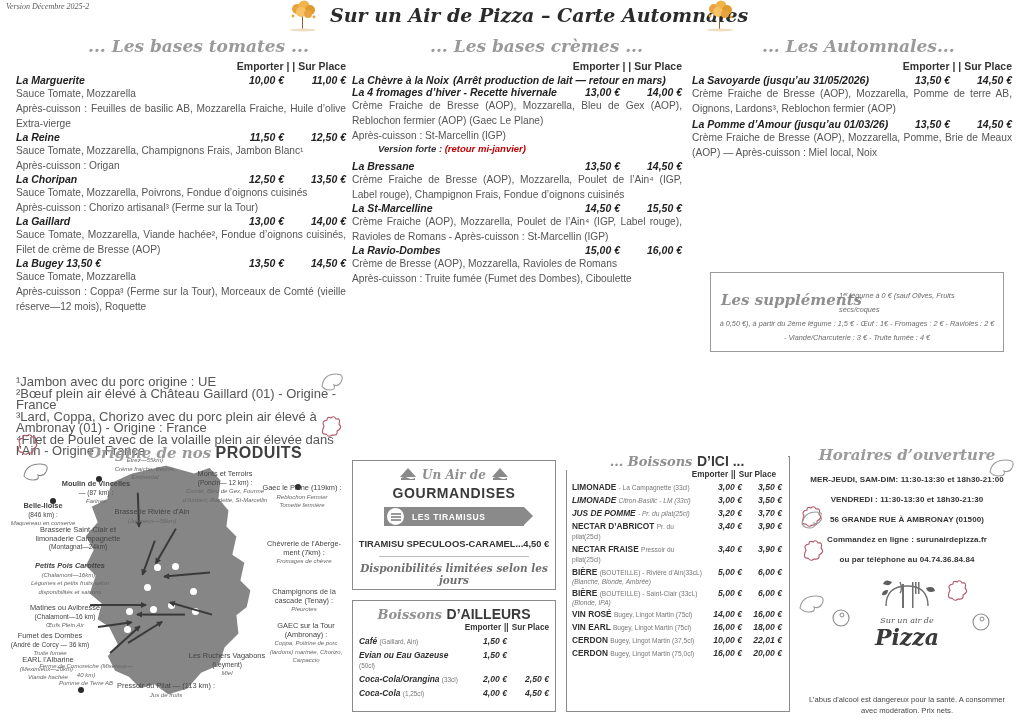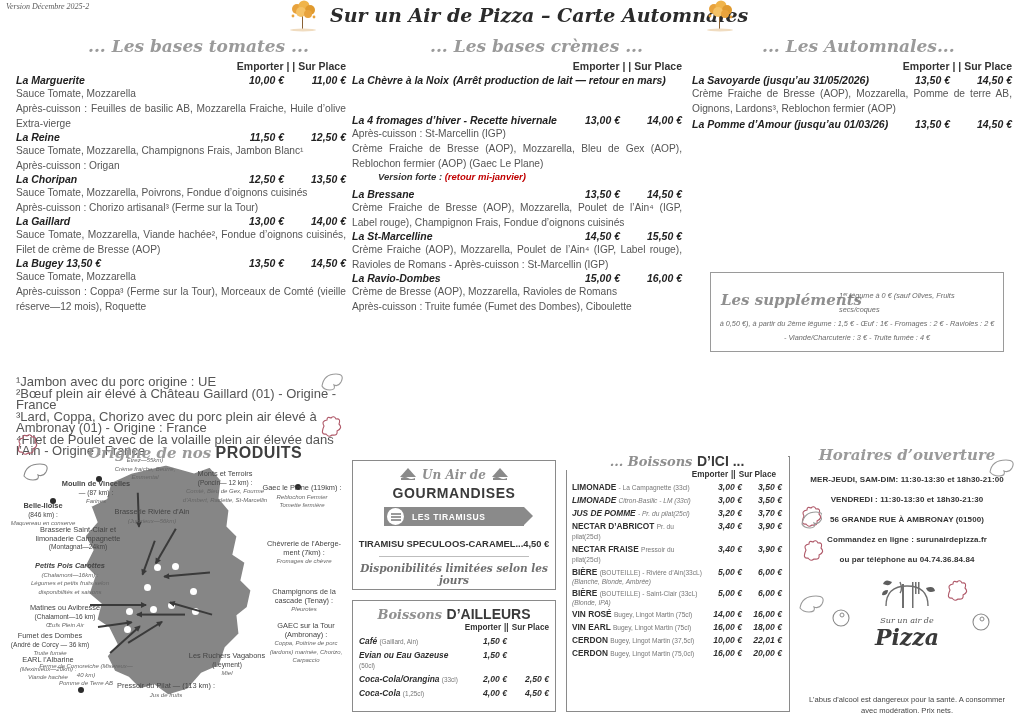--- a/index.html
+++ b/index.html
@@ -235,26 +235,26 @@
     <div class="pizza">
       <div class="pz-row">
           <span class="nm" style="flex:none;">La Chèvre à la Noix</span>
         <span class="nm red" style="flex:1;padding-left:4px;">(Arrêt production de lait — retour en mars)</span>
         </div>
     </div>
 
     <div class="pizza">
       <div class="pz-row">
         <span class="nm" style="flex:none;">La 4 fromages d’hiver</span>
-        <span class="nm blue" style="flex:1;padding-left:3px;margin-top:28px;">- Recette hivernale</span>
+        <span class="nm blue" style="flex:1;padding-left:3px;">- Recette hivernale</span>
         <span class="p1">13,00 €</span>
         <span class="p2">14,00 €</span>
         </div>
+      <div class="pz-desc">Crème Fraiche de Bresse (AOP), Mozzarella, Bleu de Gex (AOP), Reblochon fermier (AOP) (Gaec Le Plane)</div>
       <div class="pz-desc">Après-cuisson :  St-Marcellin (IGP)</div>
-      <div class="pz-desc">Crème Fraiche de Bresse (AOP), Mozzarella, Bleu de Gex (AOP), Reblochon fermier (AOP) (Gaec Le Plane)</div>
       <div class="pz-sub">
         <span class="lbl">Version forte :</span>
         <span>(retour mi-janvier)</span>
       </div>
     </div>
 
     <div class="pizza" style="margin-top:6px;">
       <div class="pz-row">
           <span class="nm">La Bressane</span>
         <span class="p1">13,50 €</span>
@@ -301,20 +301,21 @@
     </div>
 
 
     <div class="pizza" style="margin-top:2px;">
       <div class="pz-row">
         <span class="nm" style="flex:none;">La Pomme d’Amour</span>
         <span class="nm red" style="flex:1;padding-left:3px;">(jusqu’au 01/03/26)</span>
         <span class="p1">13,50 €</span>
         <span class="p2">14,50 €</span>
         </div>
+      <div class="pz-desc">Crème Fraiche de Bresse (AOP),  Mozzarella, Pomme, Brie de Meaux (AOP) — Après-cuisson :  Miel local, Noix</div>
     </div>
   </div>
 
   <div class="supp-box">
     <div class="supp-title">Les suppléments</div>
     <div class="supp-text">
       <span class="ln1">1ᵉʳ légume à 0 € (sauf Olives, Fruits secs/coques</span>
       <span>à 0,50 €), à partir du 2ème légume : 1,5 € - Œuf : 1€ - Fromages : 2 € - Ravioles : 2</span>
       <span>€ - Viande/Charcuterie : 3 € - Truite fumée : 4 €</span>
     </div>

